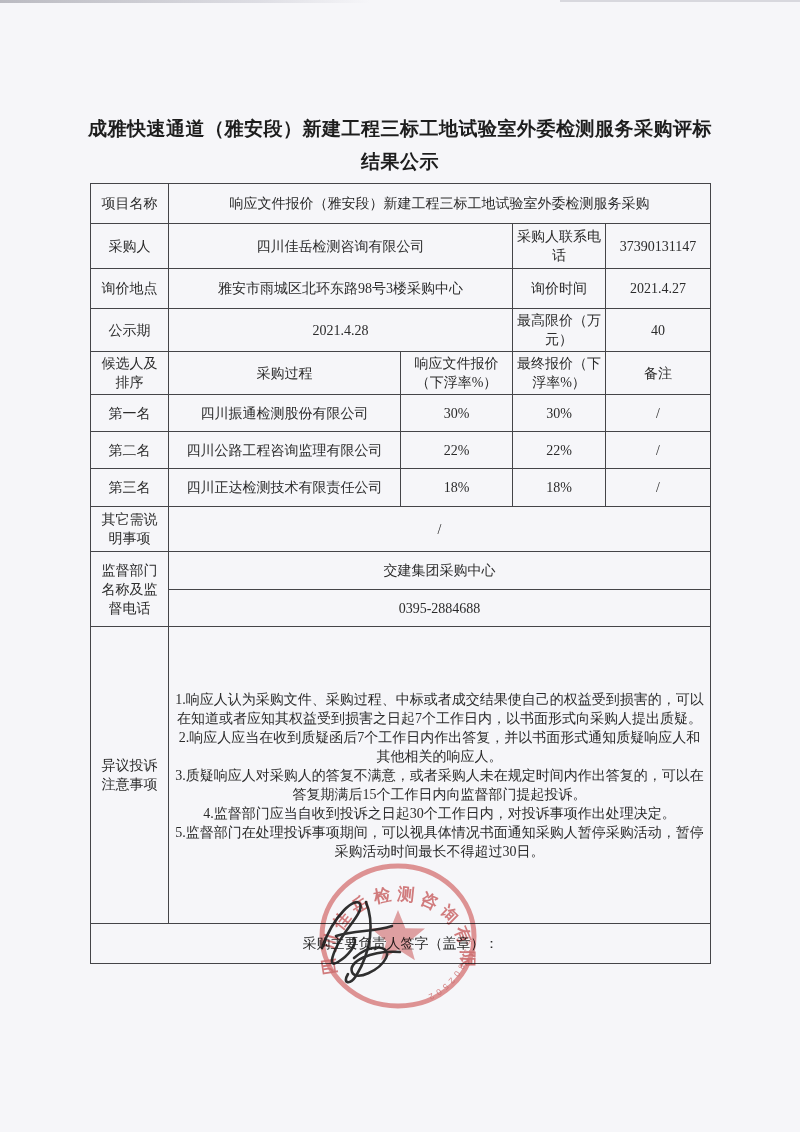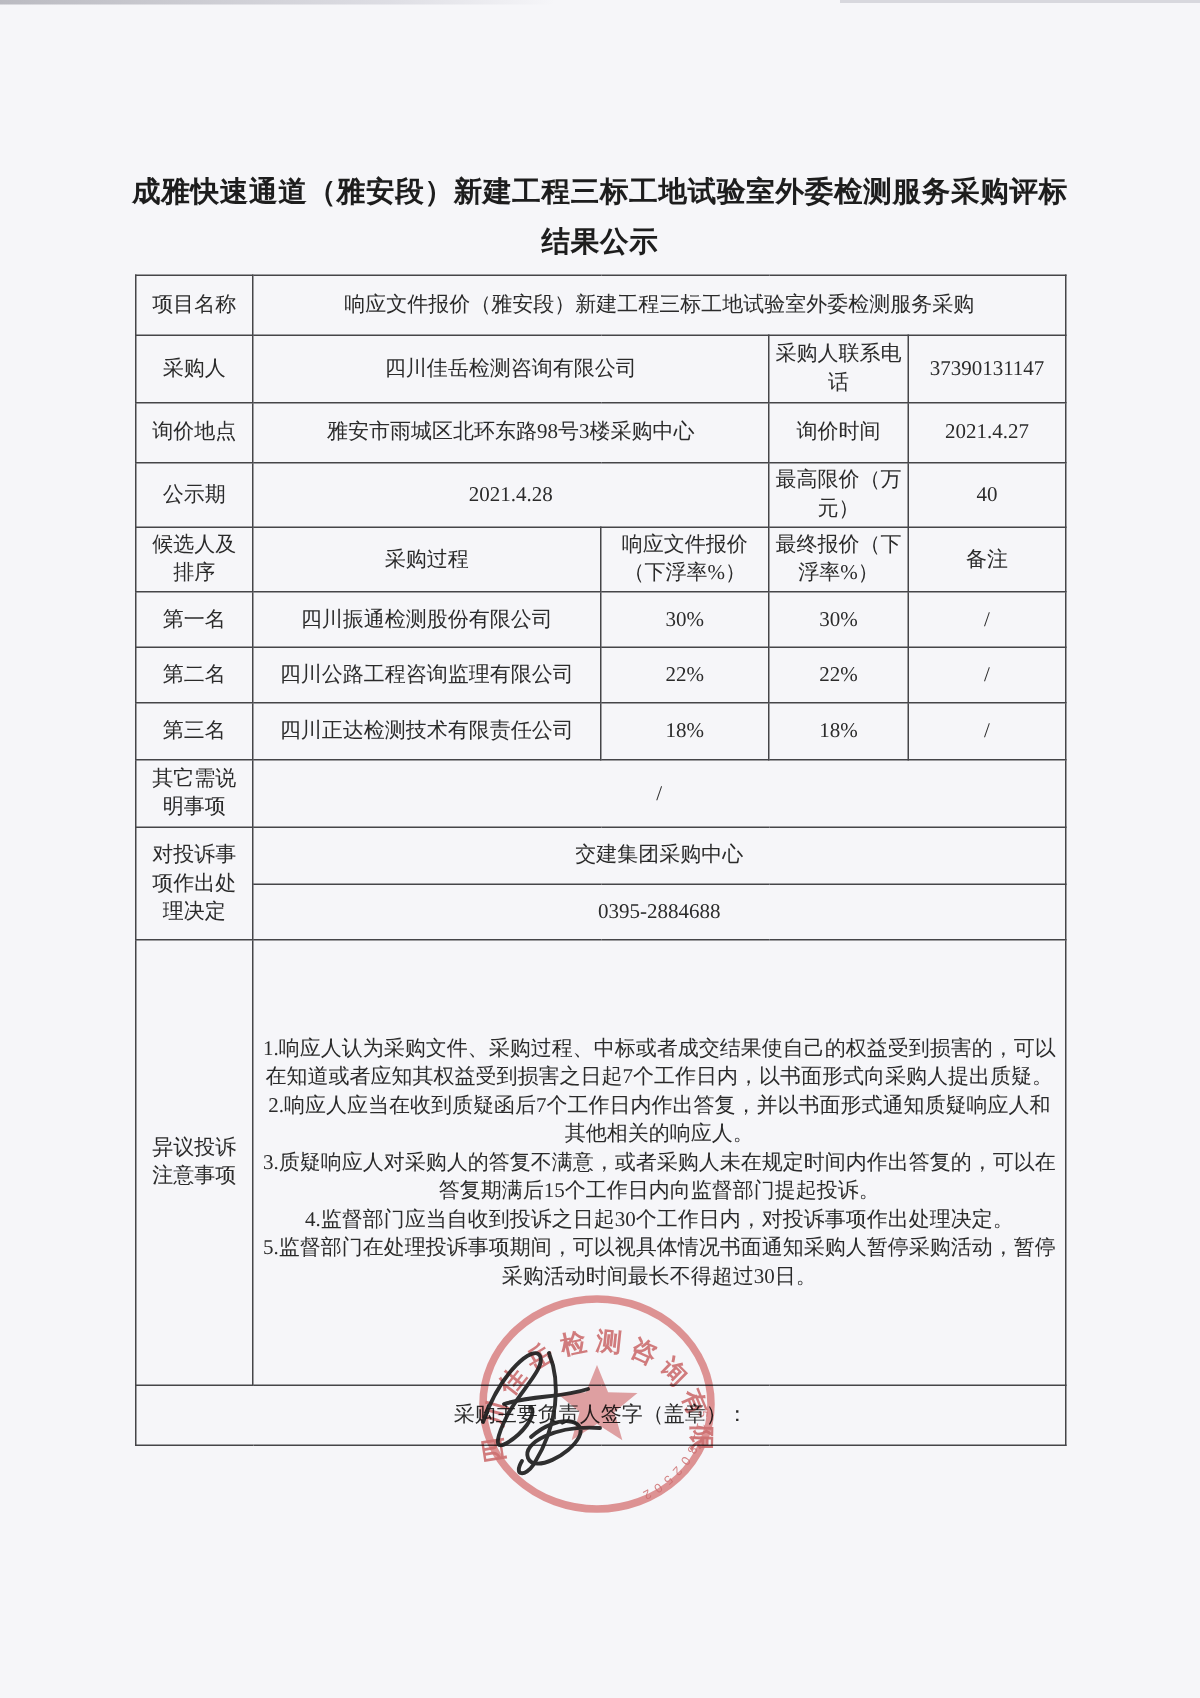--- a/index.html
+++ b/index.html
@@ -129,21 +129,21 @@
       <td class="name-cell">四川正达检测技术有限责任公司</td>
       <td>18%</td>
       <td>18%</td>
       <td>/</td>
     </tr>
     <tr class="r45">
       <td class="lbl">其它需说明事项</td>
       <td colspan="4">/</td>
     </tr>
     <tr class="r38">
-      <td class="lbl" rowspan="2">对投诉事项作出处理决定</td>
+      <td class="lbl" rowspan="2">监督部门名称及监督电话</td>
       <td colspan="4">交建集团采购中心</td>
     </tr>
     <tr class="r37">
       <td colspan="4">0395-2884688</td>
     </tr>
     <tr class="r297">
       <td class="lbl">异议投诉注意事项</td>
       <td colspan="4" class="objection-cell">
         <p class="obj-item">1.响应人认为采购文件、采购过程、中标或者成交结果使自己的权益受到损害的，可以在知道或者应知其权益受到损害之日起7个工作日内，以书面形式向采购人提出质疑。</p>
         <p class="obj-item">2.响应人应当在收到质疑函后7个工作日内作出答复，并以书面形式通知质疑响应人和其他相关的响应人。</p>

